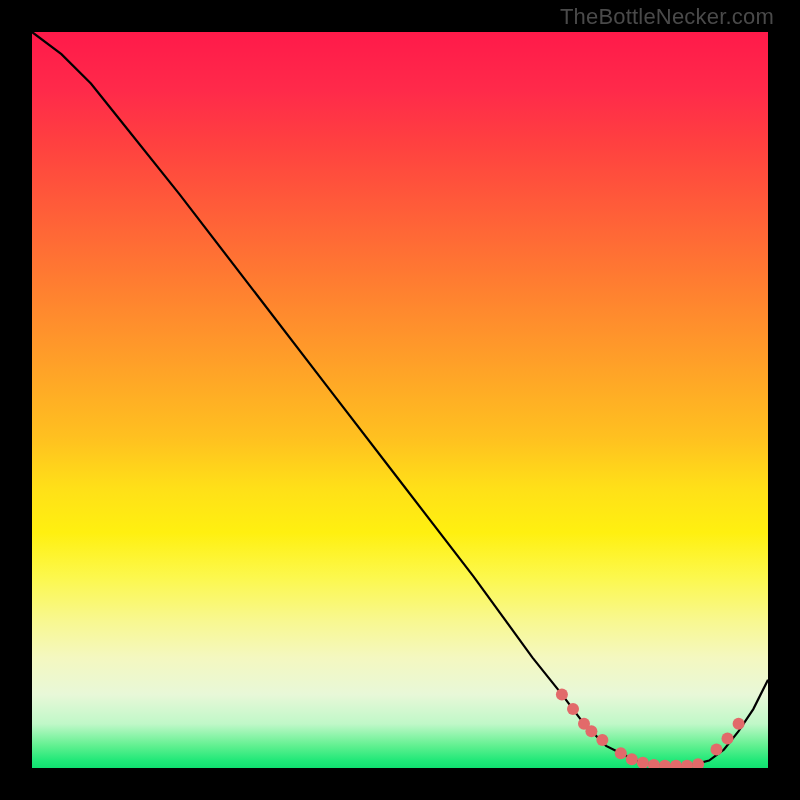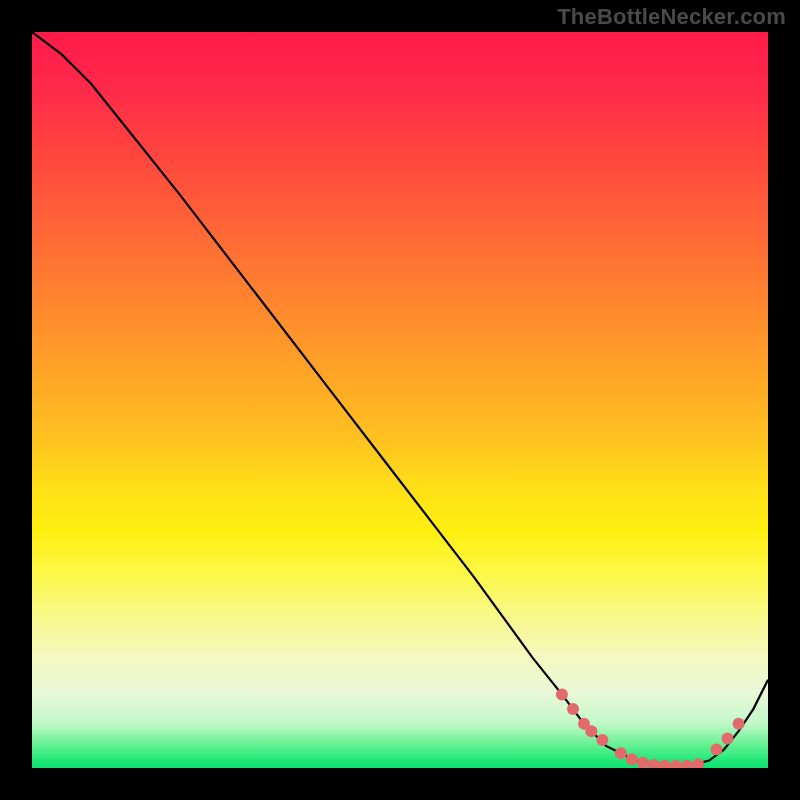--- a/index.html
+++ b/index.html
@@ -7,24 +7,24 @@
     width: 800px;
     height: 800px;
     background: #000;
     position: relative;
     font-family: Arial, Helvetica, sans-serif;
     overflow: hidden;
   }
   .watermark {
     position: absolute;
     top: 4px;
-    right: 14px;
+    right: 26px;
     color: #4a4a4a;
     font-size: 22px;
-    font-weight: 700;
+    font-weight: 400;
     letter-spacing: 0.2px;
     z-index: 5;
   }
   .plot-area {
     position: absolute;
     left: 32px;
     top: 32px;
     width: 736px;
     height: 736px;
   }

